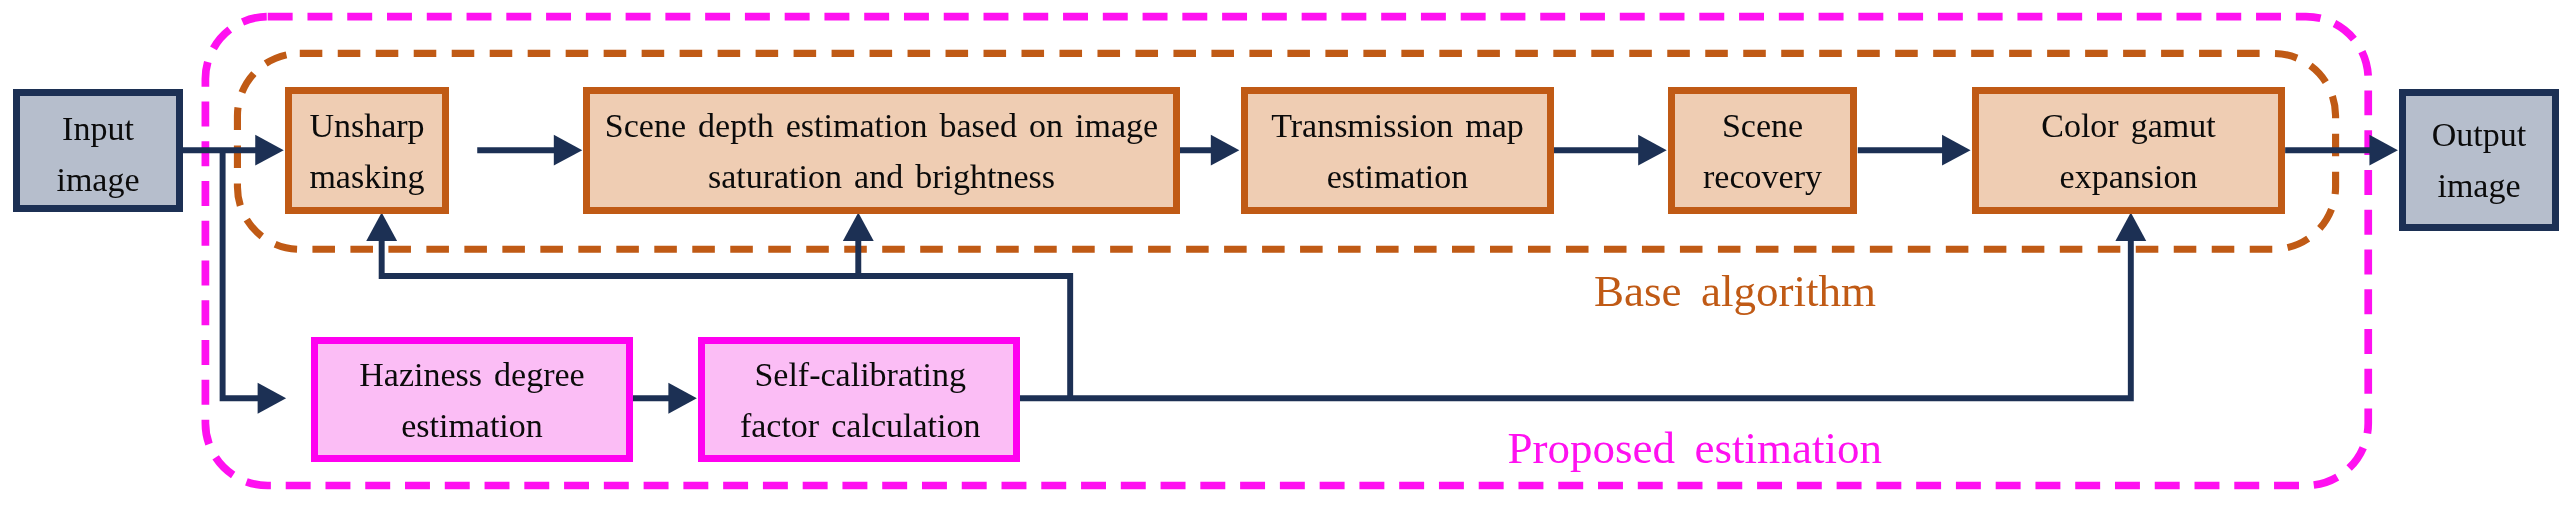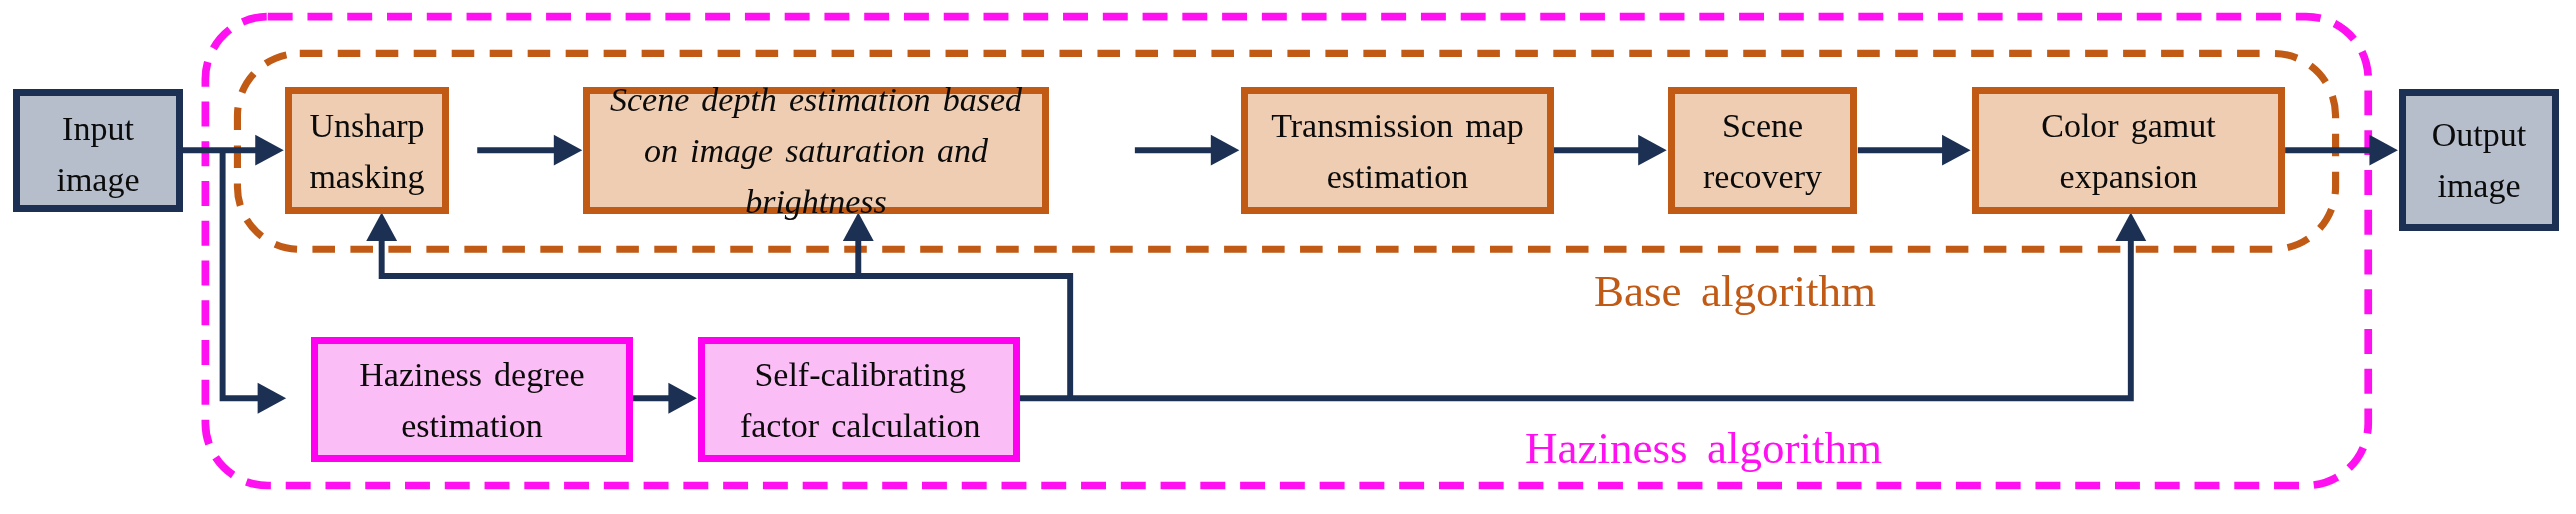--- a/index.html
+++ b/index.html
@@ -61,21 +61,21 @@
   </svg>
 
   <div class="node node-io" style="left:13px;top:89px;width:170px;height:123px;align-items:flex-end;">
     <span>Input image</span>
   </div>
 
   <div class="node node-base" style="left:285px;top:87px;width:164px;height:127px;">
     <span>Unsharp masking</span>
   </div>
 
-  <div class="node node-base" style="left:583px;top:87px;width:466px;height:127px;font-style:italic;">
+  <div class="node node-base" style="left:583px;top:87px;width:597px;height:127px;">
     <span>Scene depth estimation based on image saturation and brightness</span>
   </div>
 
   <div class="node node-base" style="left:1241px;top:87px;width:313px;height:127px;">
     <span>Transmission map estimation</span>
   </div>
 
   <div class="node node-base" style="left:1972px;top:87px;width:313px;height:127px;">
     <span>Color gamut expansion</span>
   </div>
@@ -94,17 +94,17 @@
 
   <div class="node node-proposed" style="left:698px;top:337px;width:322px;height:125px;padding-left:7px;">
     <span>Self-calibrating factor calculation</span>
   </div>
 
   <div class="region-label base" style="left:1490px;top:266px;width:386px;">
     <span>Base algorithm</span>
   </div>
 
   <div class="region-label proposed" style="left:1478px;top:423px;width:404px;">
-    <span>Haziness algorithm</span>
+    <span>Proposed estimation</span>
   </div>
 
 </div>
 
 
 </body></html>

